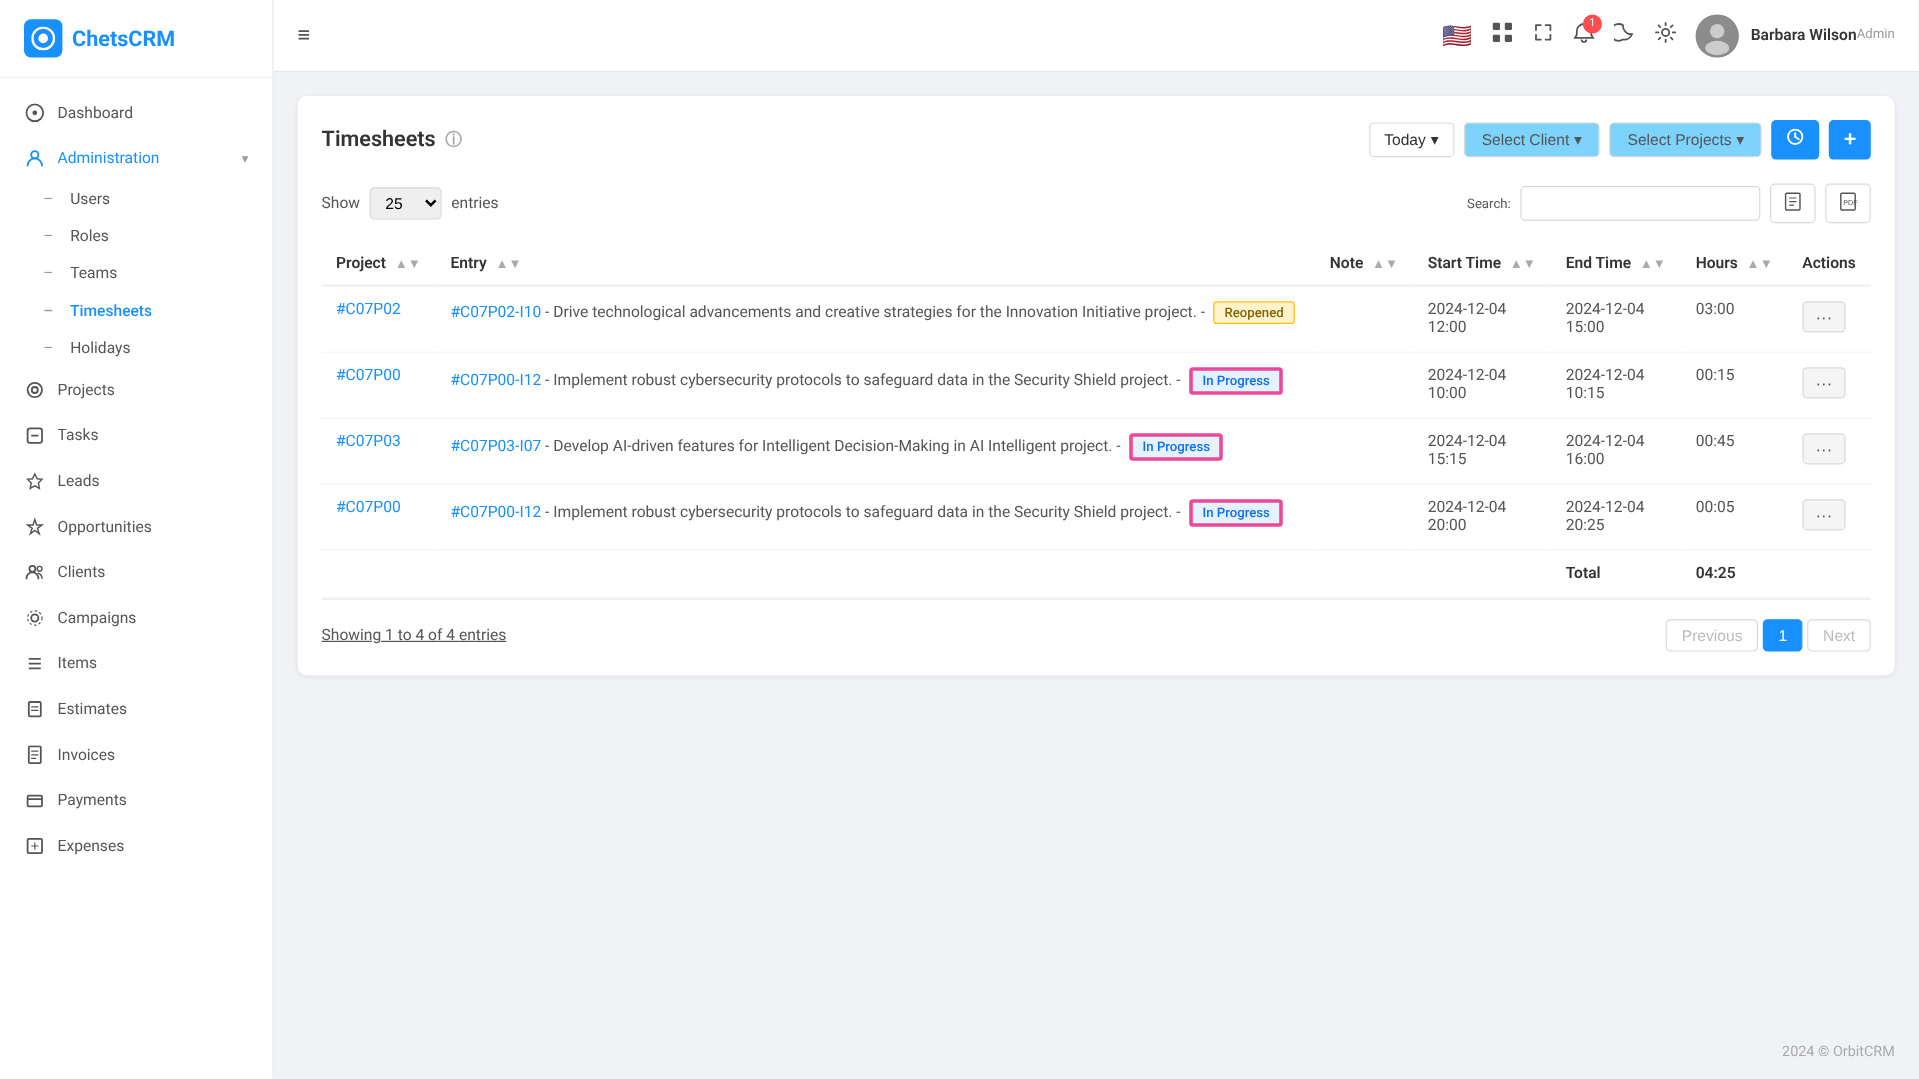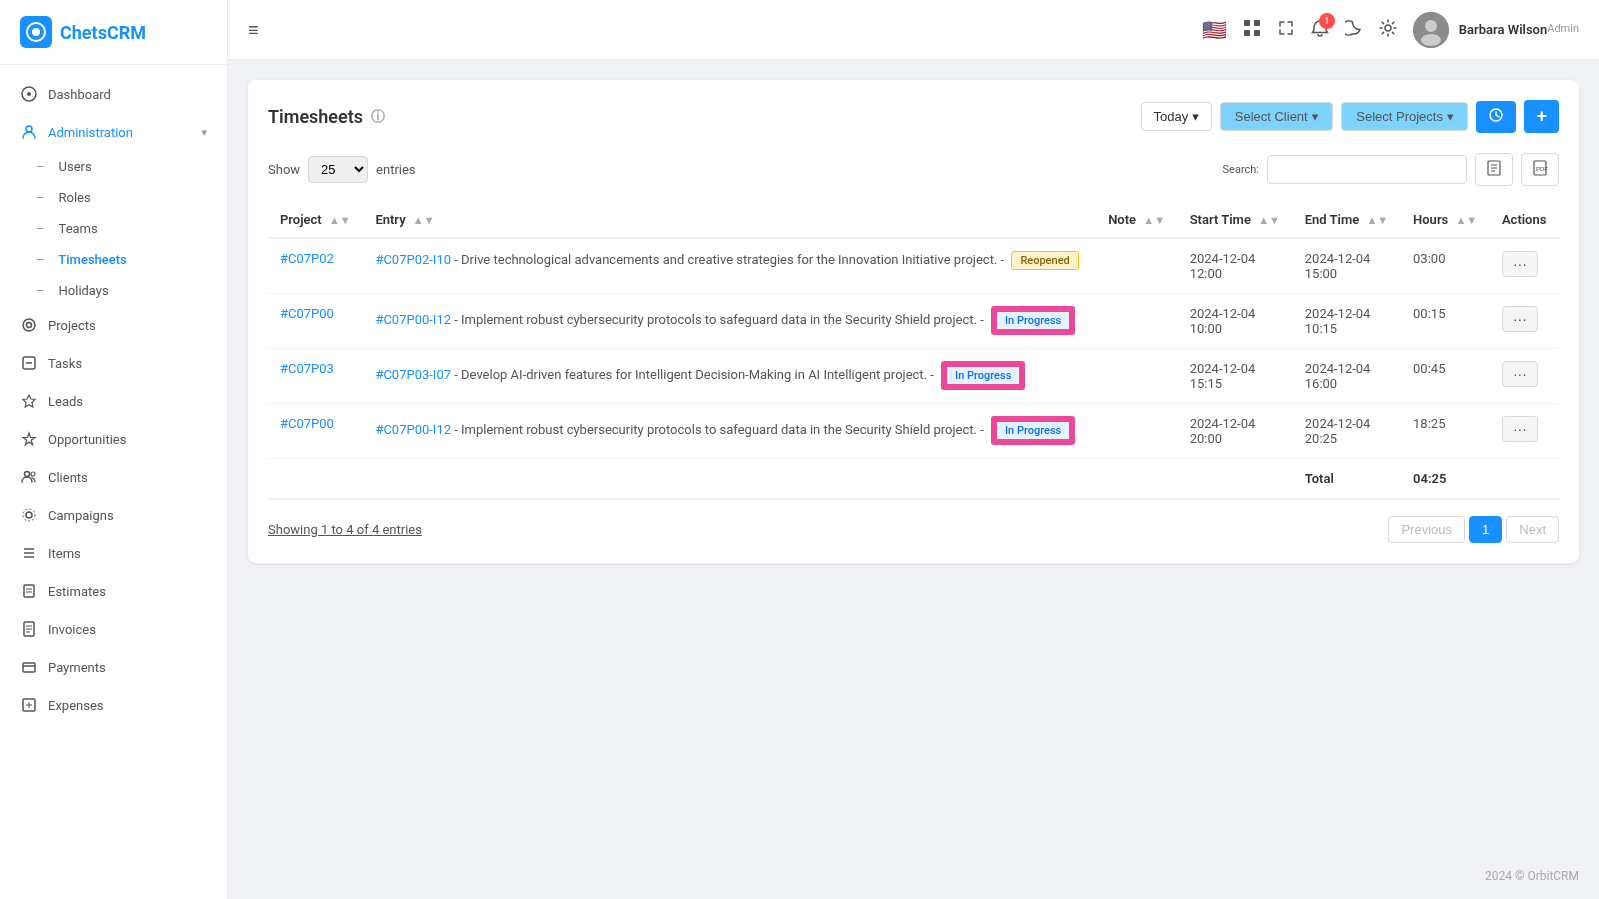--- a/index.html
+++ b/index.html
@@ -61,21 +61,21 @@
     .btn-export { background: #fff; border: 1px solid #d9d9d9; border-radius: 4px; padding: 6px 10px; cursor: pointer; font-size: 14px; color: #555; }
 
     
     .data-table { width: 100%; border-collapse: collapse; }
     .data-table th { text-align: left; padding: 10px 12px; font-size: 13px; font-weight: 600; color: #333; border-bottom: 2px solid #f0f0f0; white-space: nowrap; }
     .data-table th .sort-icon { color: #aaa; margin-left: 4px; font-size: 11px; }
     .data-table td { padding: 12px 12px; font-size: 13px; color: #555; border-bottom: 1px solid #f5f5f5; vertical-align: top; }
     .link-blue { color: #1890ff; cursor: pointer; text-decoration: none; }
     .badge { display: inline-block; padding: 2px 8px; border-radius: 3px; font-size: 11px; font-weight: 500; margin-left: 4px; }
     .badge-reopened { background: #fff3cd; color: #856404; border: 1px solid #ffc107; }
-    .badge-inprogress { background: #e3f2fd; color: #0d6efd; border: 6px solid #ec4899; }
+    .badge-inprogress { background: #e3f2fd; color: #0d6efd; border: 3px solid #ec4899; }
     .actions-btn { background: #f5f5f5; border: 1px solid #d9d9d9; border-radius: 4px; padding: 4px 10px; cursor: pointer; color: #555; font-size: 14px; }
     .total-row td { font-weight: 600; color: #333; border-bottom: 2px solid #f0f0f0; }
 
     
     .pagination-area { display: flex; align-items: center; justify-content: space-between; margin-top: 16px; }
     .pagination-info { font-size: 13px; color: #555; text-decoration: underline; }
     .pagination-btns { display: flex; align-items: center; gap: 4px; }
     .page-btn { border: 1px solid #d9d9d9; background: #fff; border-radius: 4px; padding: 5px 12px; font-size: 13px; cursor: pointer; color: #555; }
     .page-btn.active { background: #1890ff; color: white; border-color: #1890ff; }
     .page-btn.disabled { color: #bbb; cursor: default; }
@@ -430,21 +430,21 @@
             <tr>
     <td>
       <a class="link-blue">#C07P00</a>
     </td>
     <td>
       <a class="link-blue">#C07P00-I12</a> - Implement robust cybersecurity protocols to safeguard data in the Security Shield project. - <span class="badge badge-inprogress">In Progress</span>
     </td>
     <td></td>
     <td>2024-12-04<br>20:00</td>
     <td>2024-12-04<br>20:25</td>
-    <td>18:25</td>
+    <td>00:05</td>
     <td>
       <button class="actions-btn">···</button>
     </td>
   </tr>
             <tr class="total-row">
   <td></td>
   <td></td>
   <td></td>
   <td></td>
   <td style="font-weight:600;color:#333;">Total</td>

